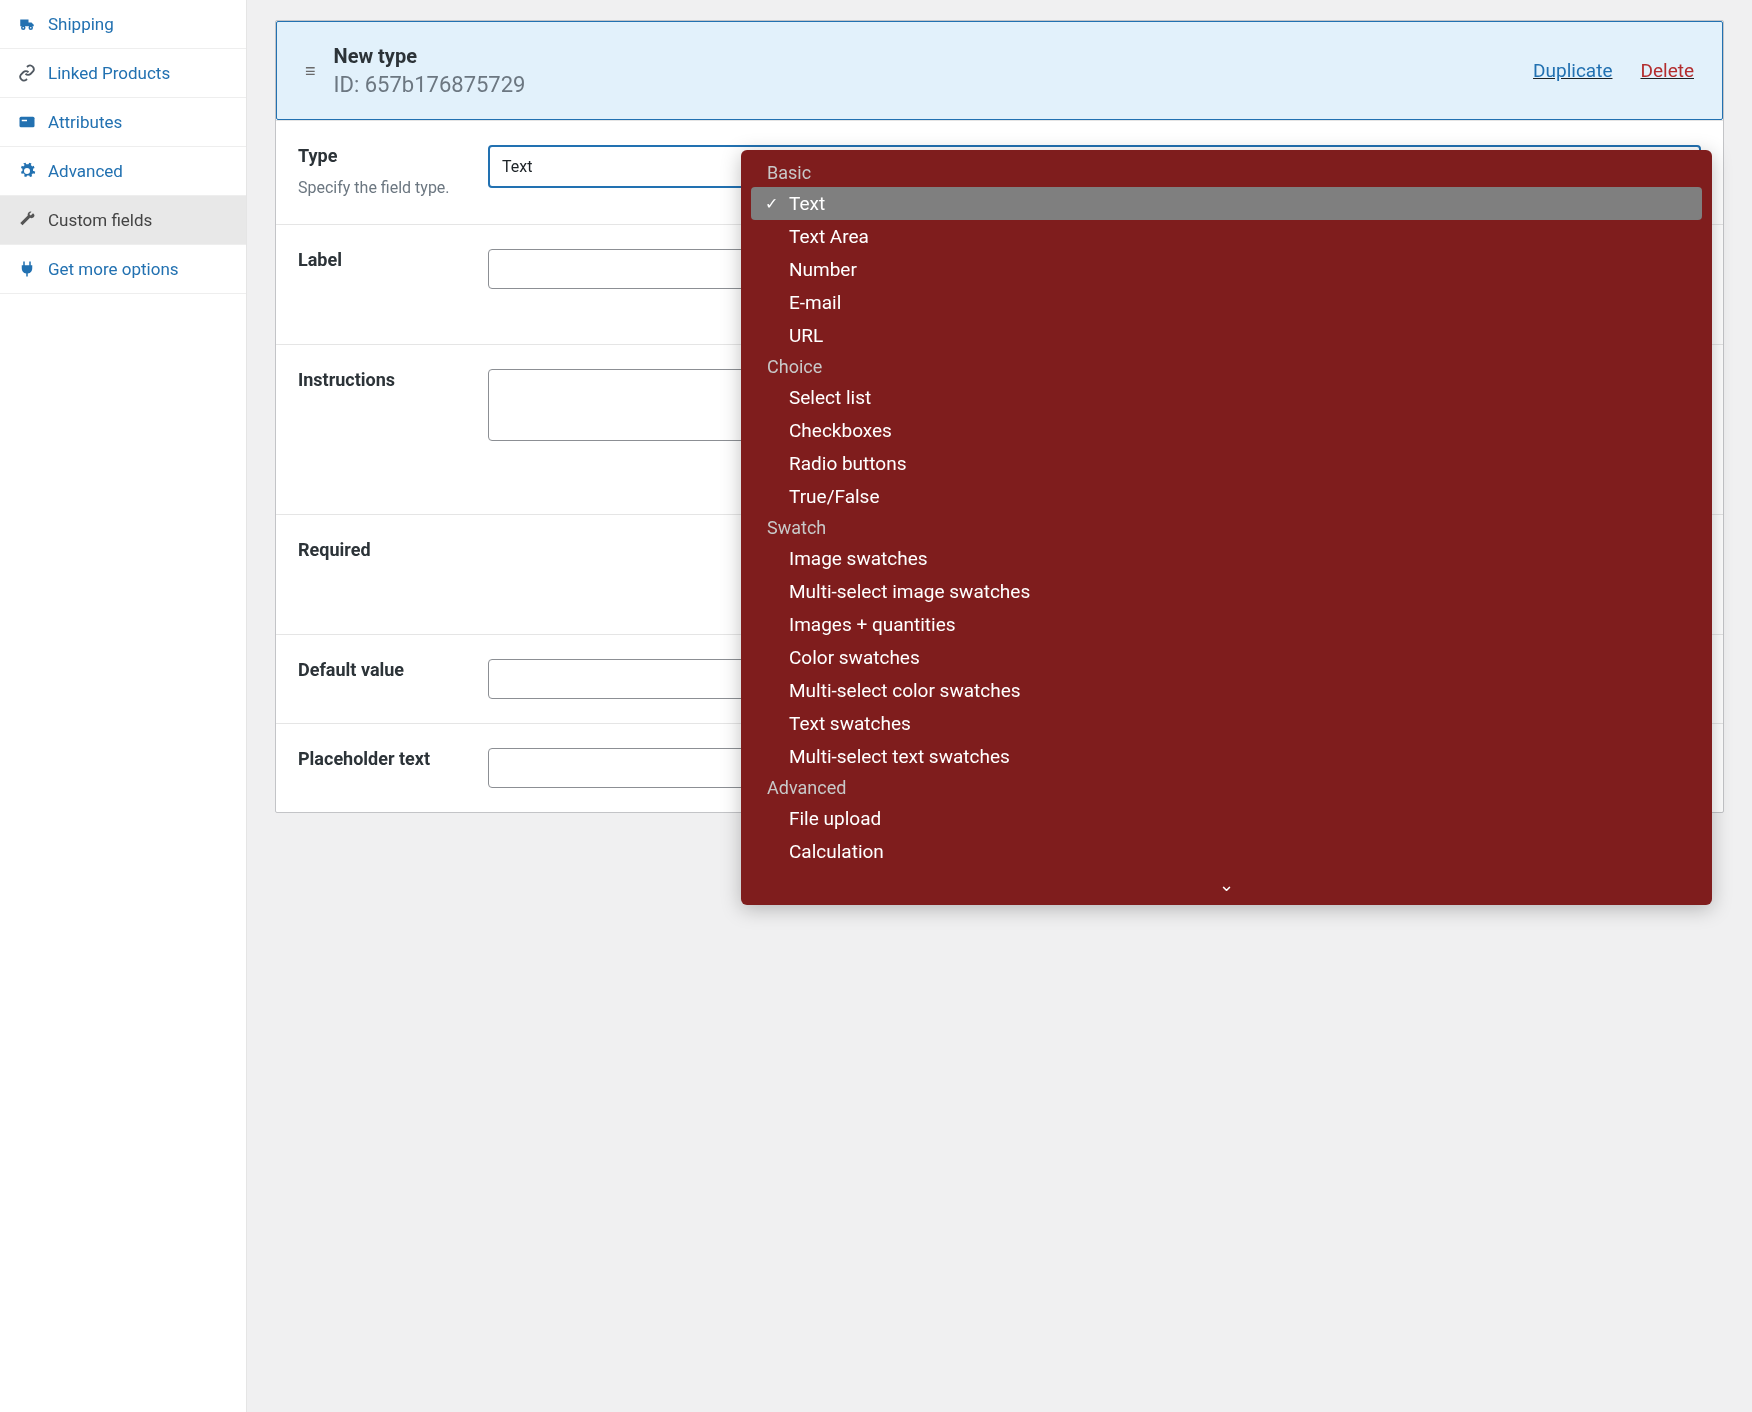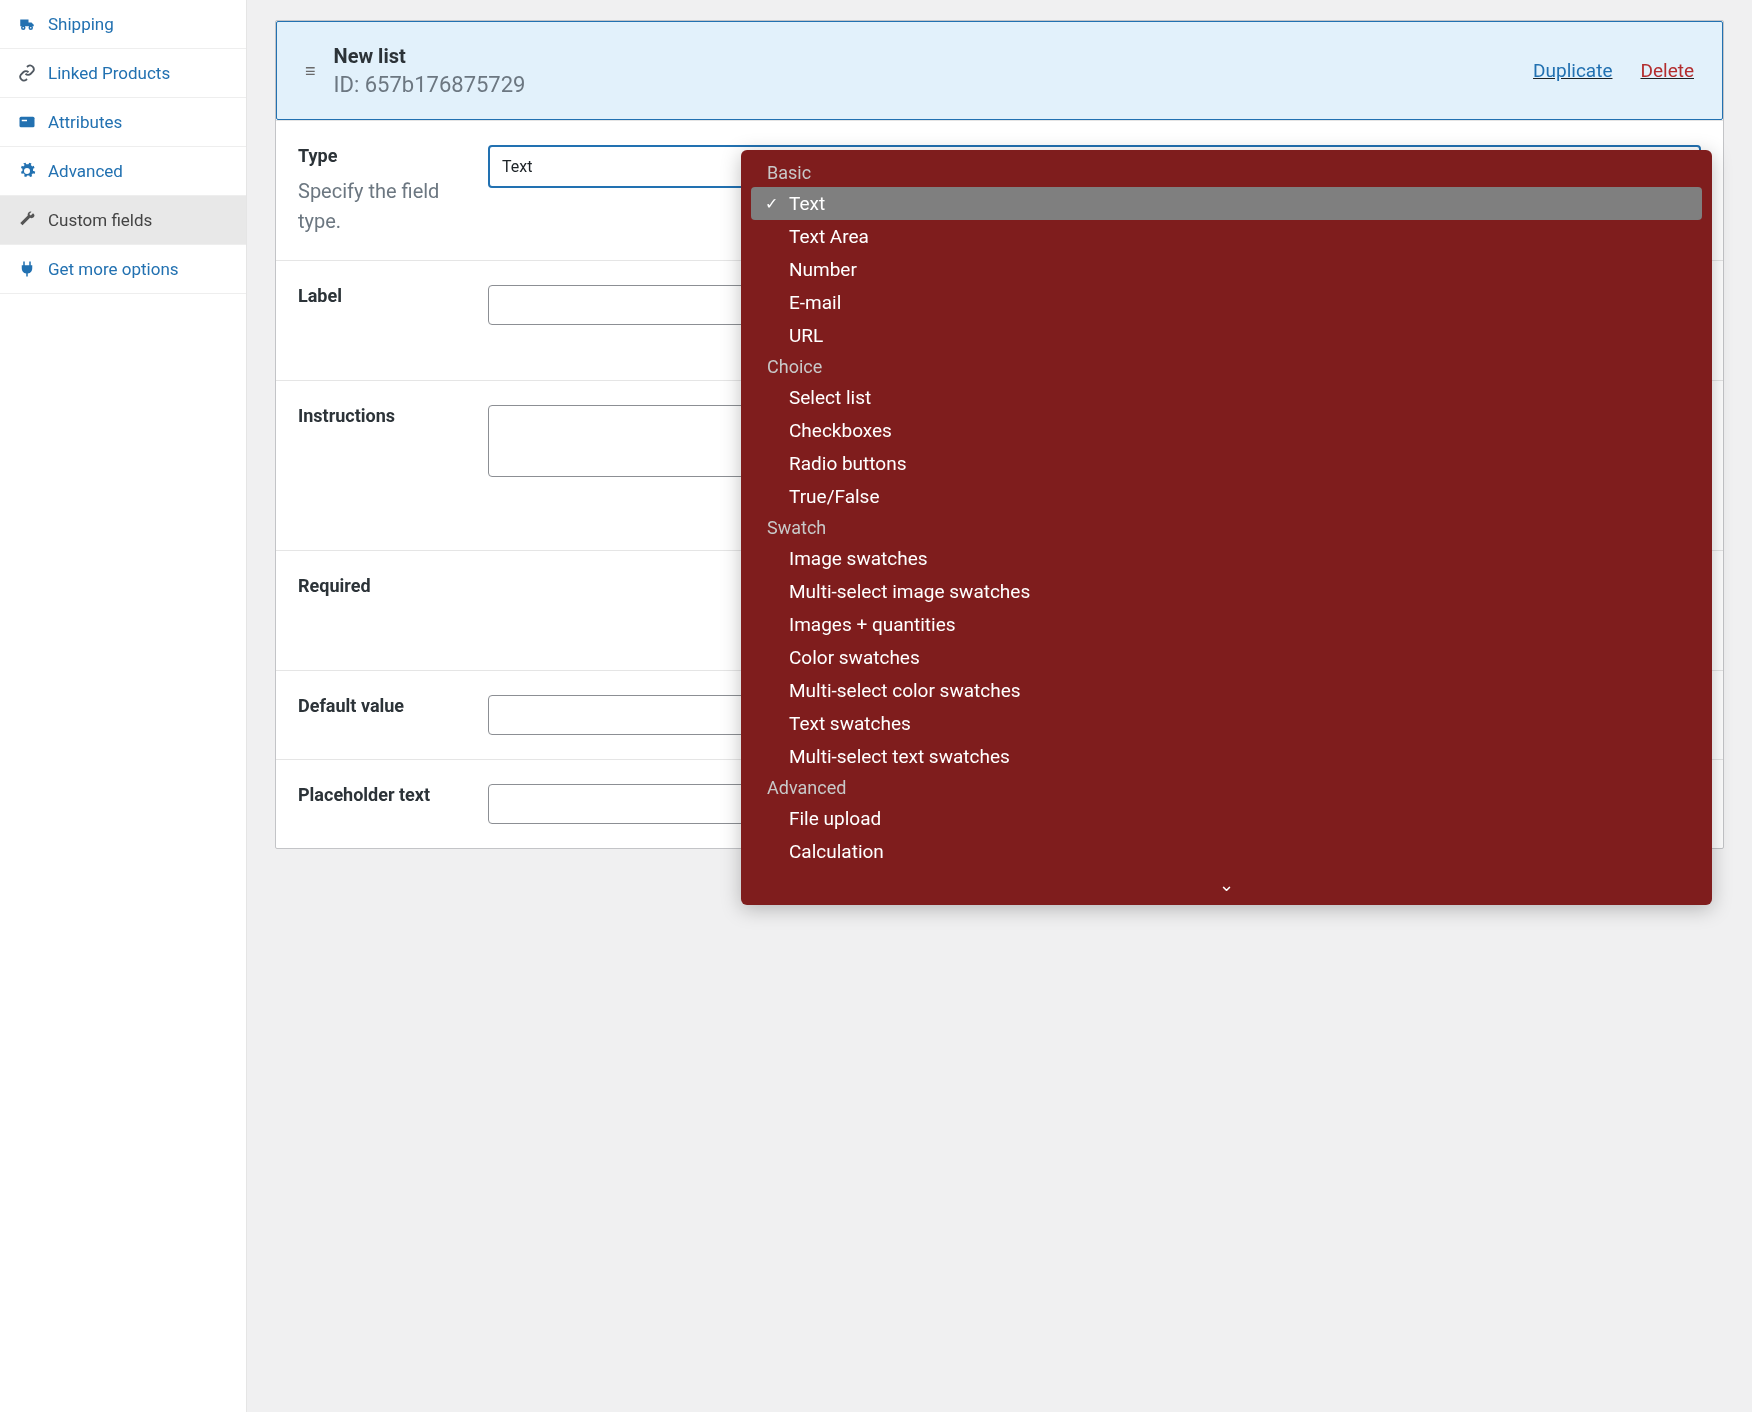--- a/index.html
+++ b/index.html
@@ -98,21 +98,21 @@
     width: 212px;
     padding-left: 22px;
     padding-right: 12px;
   }
   .row-label-title {
     font-size: 18px;
     font-weight: 700;
     color: #2c3338;
   }
   .row-label-desc {
-    font-size: 20px;
+    font-size: 16px;
     color: #6c7781;
     margin-top: 10px;
     line-height: 1.5;
   }
   .row-input {
     flex: 1;
     padding-right: 22px;
   }
   .row-input input,
   .row-input textarea,
@@ -245,21 +245,21 @@
     </div>
   </div>
 
   <div class="main">
 
     <div class="panel">
 
       <div class="field-header">
         <span class="drag-handle">≡</span>
         <div class="field-header-text">
-          <div class="field-title">New list</div>
+          <div class="field-title">New type</div>
           <div class="field-id">ID: 657b176875729</div>
         </div>
         <div class="field-header-actions">
           <span class="link-duplicate">Duplicate</span>
           <span class="link-delete">Delete</span>
         </div>
       </div>
 
       <div class="field-row">
         <div class="row-label">

